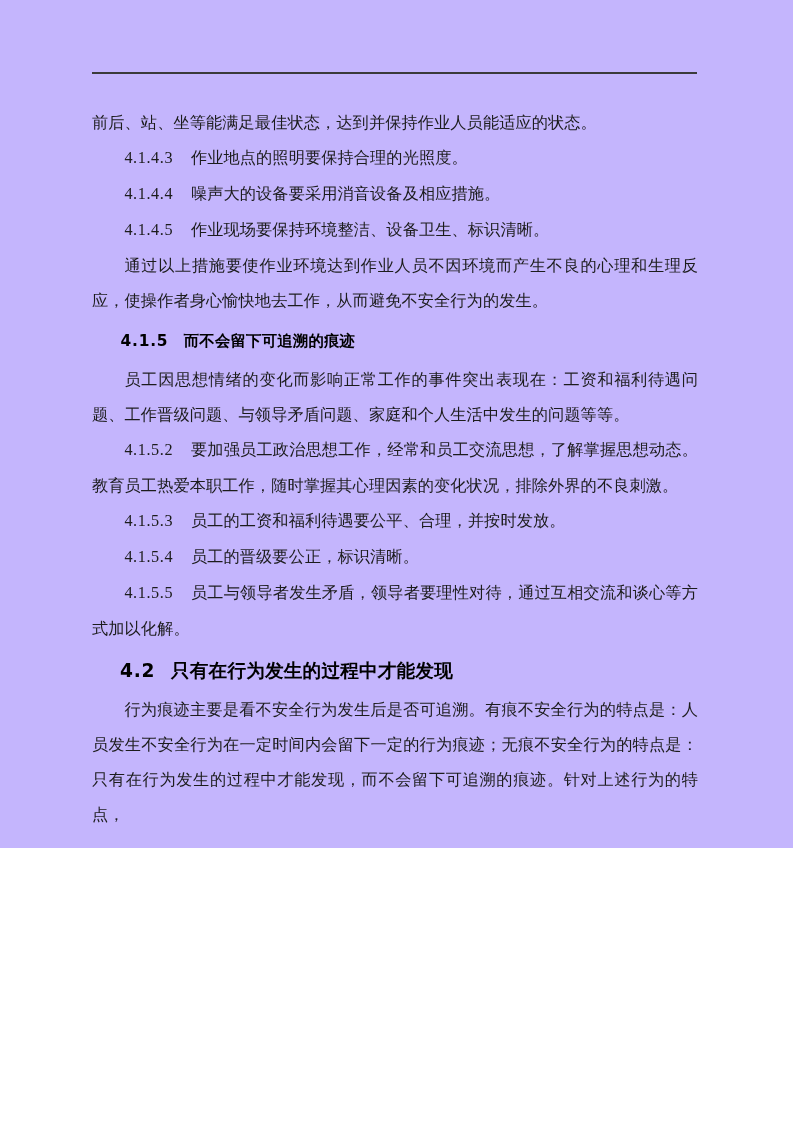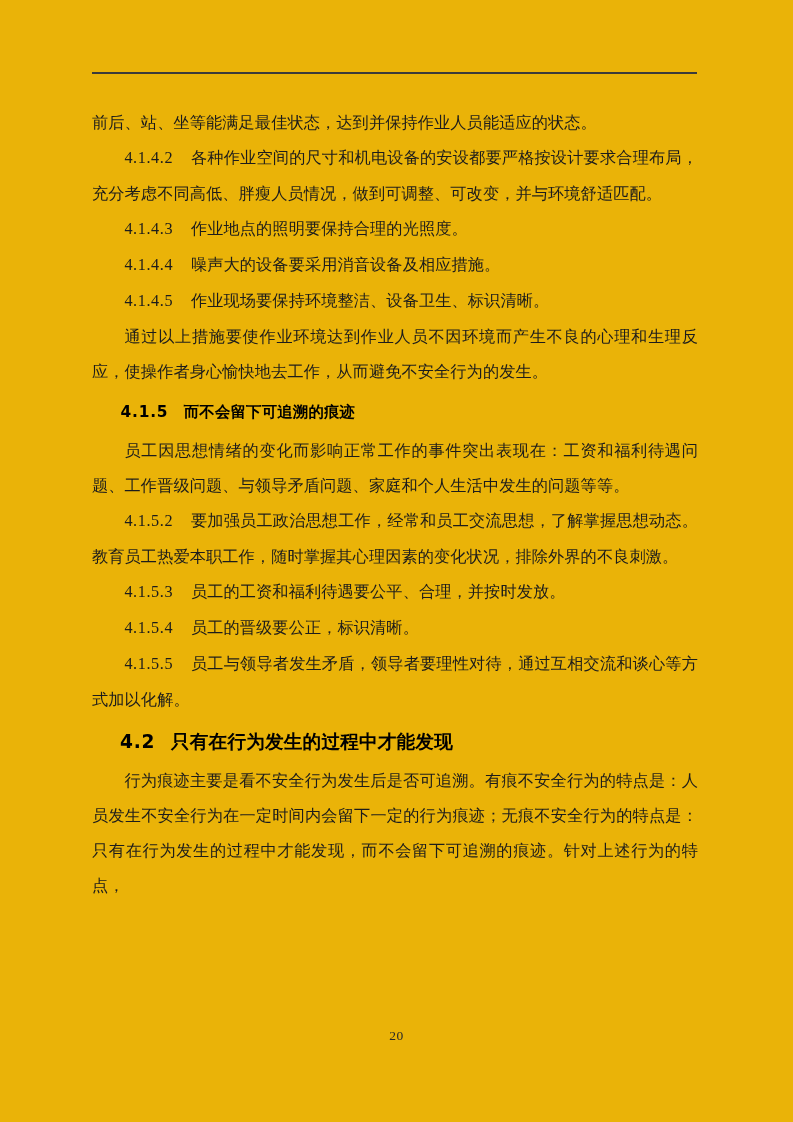--- a/index.html
+++ b/index.html
@@ -7,23 +7,23 @@
     padding: 0;
     background: #ffffff;
   }
   body {
     font-family: "DejaVu Serif", "Liberation Serif", serif;
     color: #1a1a1a;
   }
   .page {
     position: relative;
     width: 793px;
-    height: 1122px;
+    height: 848px;
     margin: 0 auto;
-    background: #eab308;
+    background: #c4b5fd;
     overflow: hidden;
     box-sizing: border-box;
   }
   .header-rule {
     position: absolute;
     left: 92px;
     top: 72px;
     width: 605px;
     height: 0;
     border-top: 2px solid #3b3b3b;
@@ -112,21 +112,20 @@
 <body>
 
 <div class="page">
 
   <div class="header-rule"></div>
 
   <div class="content">
 
     <p class="flush">前后、站、坐等能满足最佳状态，达到并保持作业人员能适应的状态。</p>
 
-    <p class="indent"><span class="num">4.1.4.2</span><span class="num-gap"></span><span>各种作业空间的尺寸和机电设备的安设都要严格按设计要求合理布局，充分考虑不同高低、胖瘦人员情况，做到可调整、可改变，并与环境舒适匹配。</span></p>
 
     <p class="indent"><span class="num">4.1.4.3</span><span class="num-gap"></span><span>作业地点的照明要保持合理的光照度。</span></p>
 
     <p class="indent"><span class="num">4.1.4.4</span><span class="num-gap"></span><span>噪声大的设备要采用消音设备及相应措施。</span></p>
 
     <p class="indent"><span class="num">4.1.4.5</span><span class="num-gap"></span><span>作业现场要保持环境整洁、设备卫生、标识清晰。</span></p>
 
     <p class="indent">通过以上措施要使作业环境达到作业人员不因环境而产生不良的心理和生理反应，使操作者身心愉快地去工作，从而避免不安全行为的发生。</p>
 
     <div class="spacer-small"></div>

